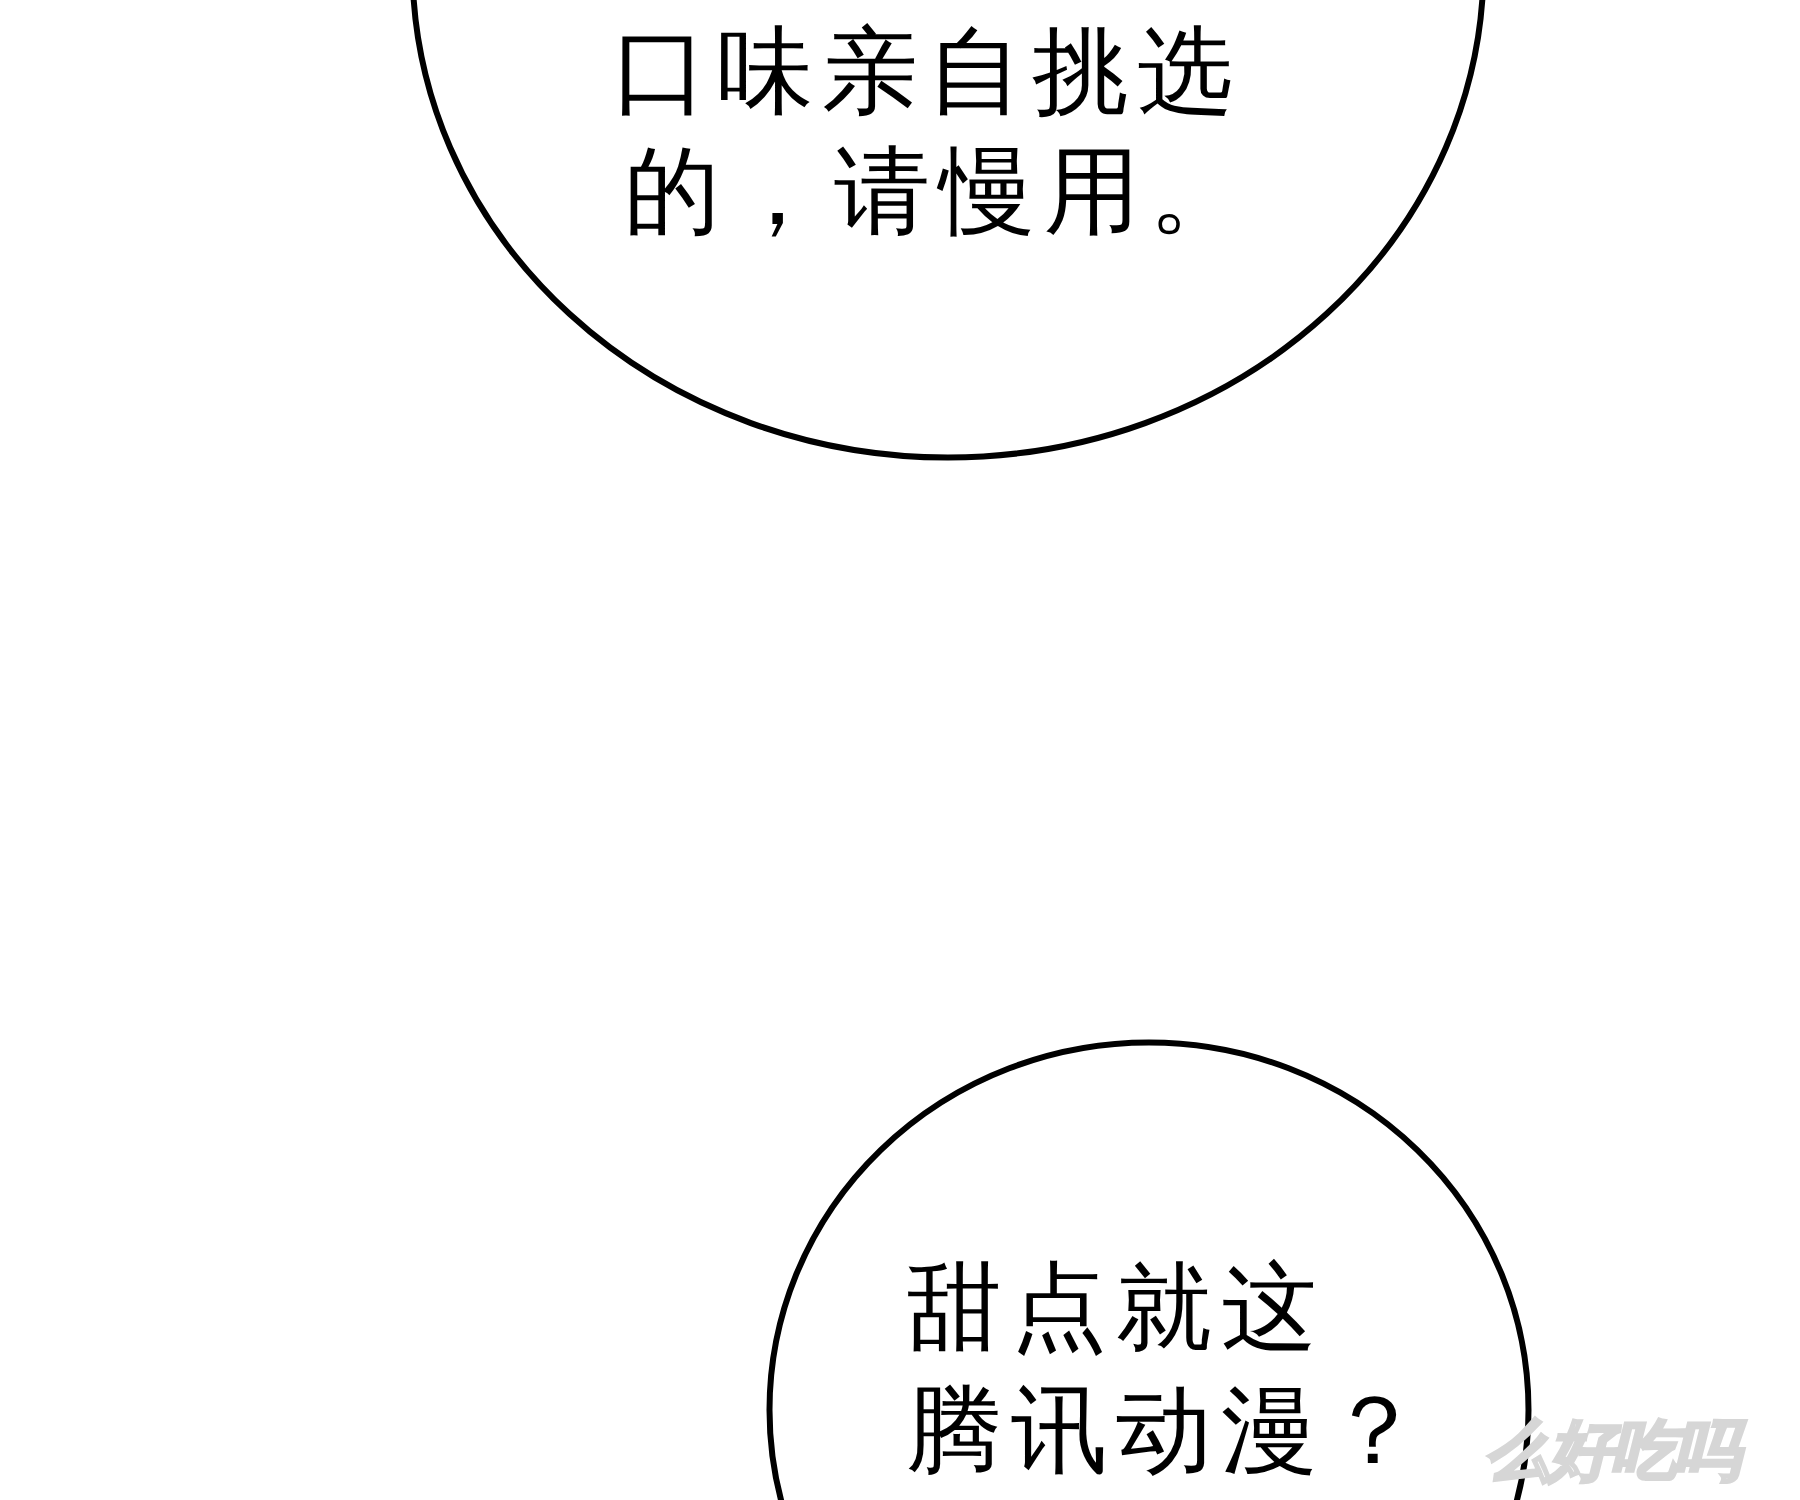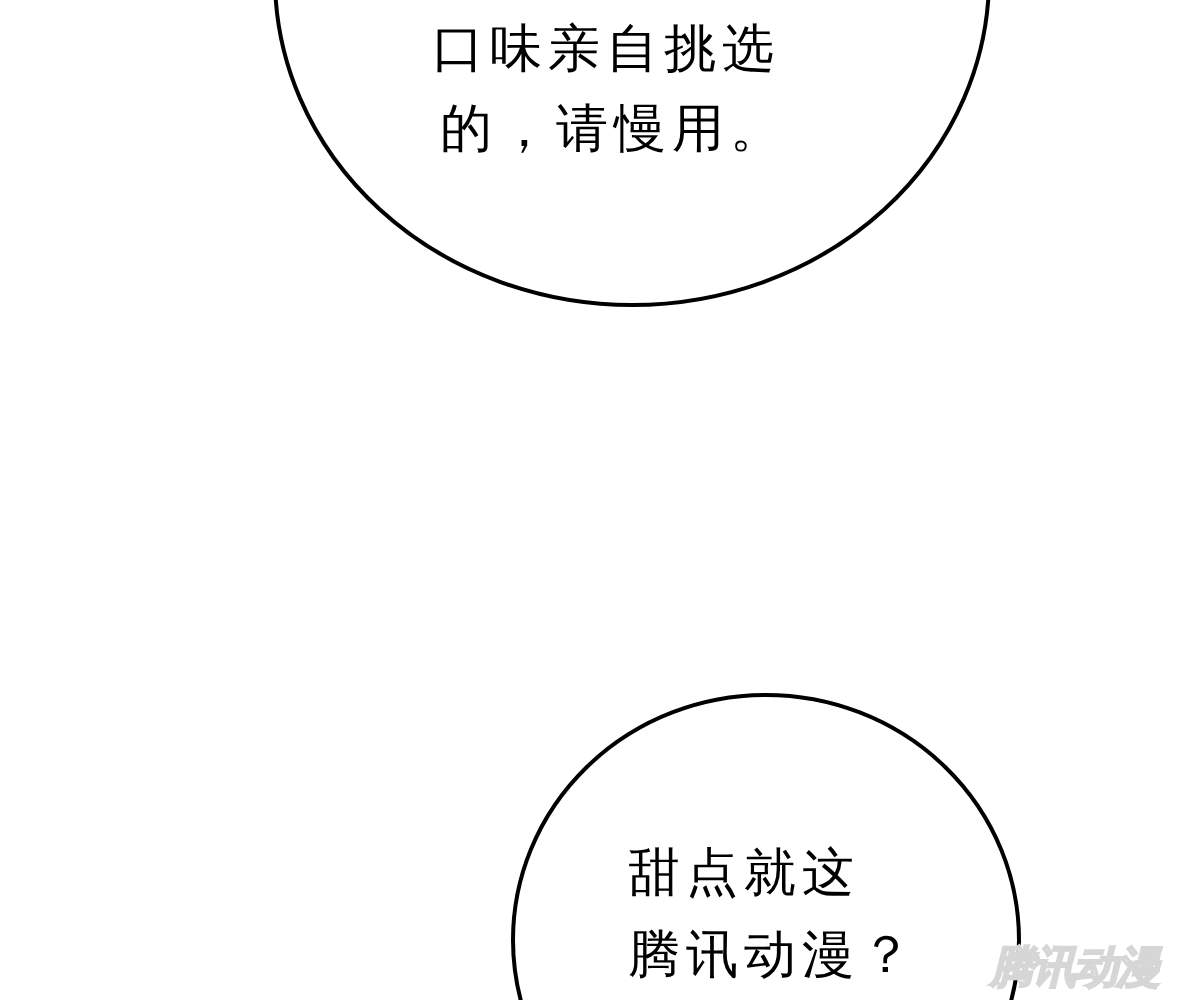--- a/index.html
+++ b/index.html
@@ -1,18 +1,18 @@
 <!DOCTYPE html>
 <html><head>
   <meta charset="utf-8">
   <style>
     html, body { margin:0; padding:0; background:#ffffff; }
     body { width:1200px; height:1000px; position:relative; overflow:hidden; font-family:"DejaVu Sans", sans-serif; }
     svg.bubbles { position:absolute; left:0; top:0; }
-    .line { position:absolute; color:#000; font-size:52px; line-height:56px; letter-spacing:6px; white-space:nowrap; font-family:"DejaVu Sans", sans-serif;margin-left:24px; }
+    .line { position:absolute; color:#000; font-size:64px; line-height:56px; letter-spacing:6px; white-space:nowrap; font-family:"DejaVu Sans", sans-serif; }
     .watermark { position:absolute; left:990px; top:938px; font-size:44px; font-weight:bold; font-style:italic; color:#fff;
       -webkit-text-stroke:2px #d6d6d6; letter-spacing:-2px; white-space:nowrap; font-family:"DejaVu Sans", sans-serif; }
   </style>
 </head>
 <body>
 
 <svg class="bubbles" width="1200" height="1000">
   <ellipse cx="632" cy="-22" rx="357" ry="327" fill="#ffffff" stroke="#000" stroke-width="4"></ellipse>
   <ellipse cx="766" cy="940" rx="253" ry="245" fill="#ffffff" stroke="#000" stroke-width="4"></ellipse>
 </svg>
@@ -20,13 +20,13 @@
 <div>
   <div class="line" style="left:408px; top:20px;">口味亲自挑选</div>
   <div class="line" style="left:416px; top:100px;">的，请慢用。</div>
 </div>
 
 <div>
   <div class="line" style="left:604px; top:844px;">甜点就这</div>
   <div class="line" style="left:604px; top:926px;">腾讯动漫？</div>
 </div>
 
-<div class="watermark">腾讯动漫</div>
+<div class="watermark">么好吃吗</div>
 
 </body></html>

